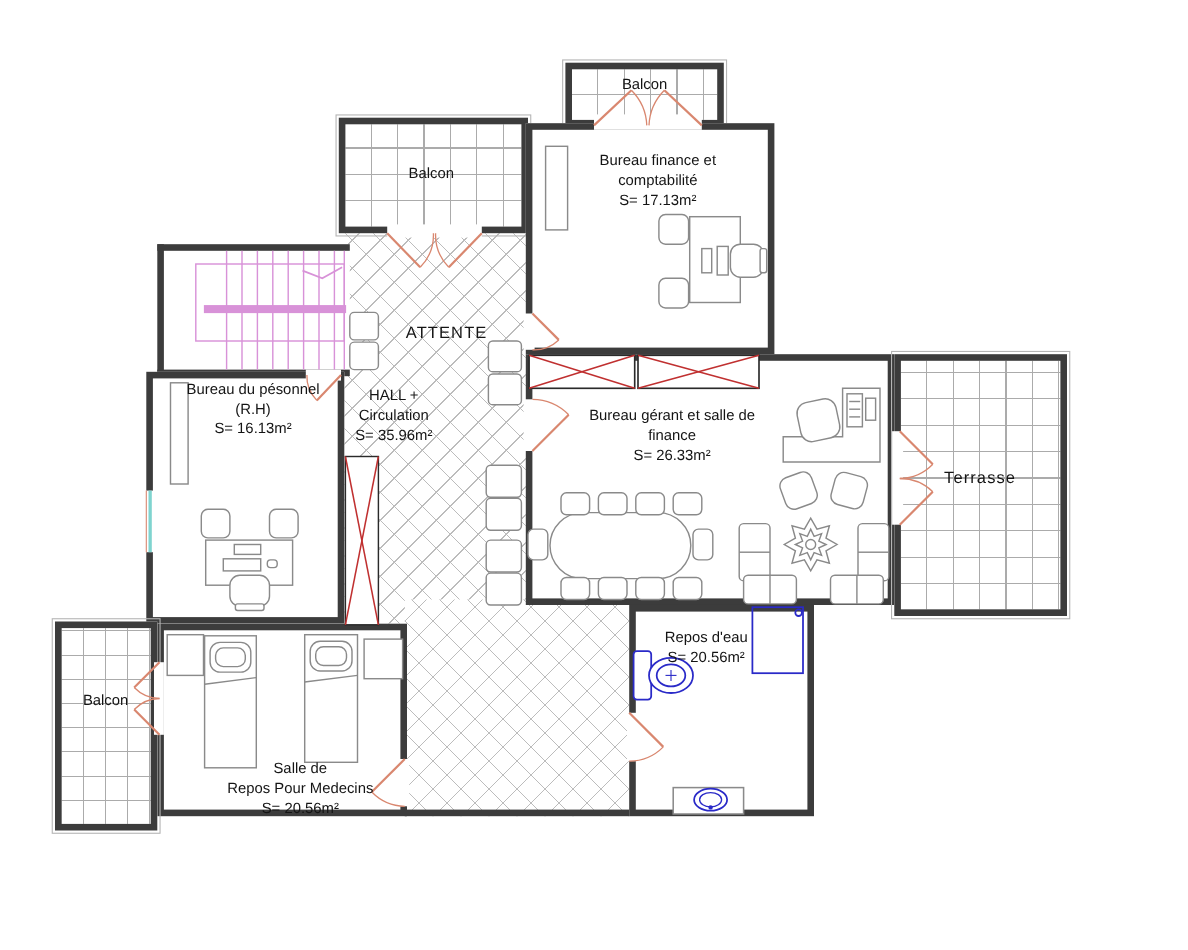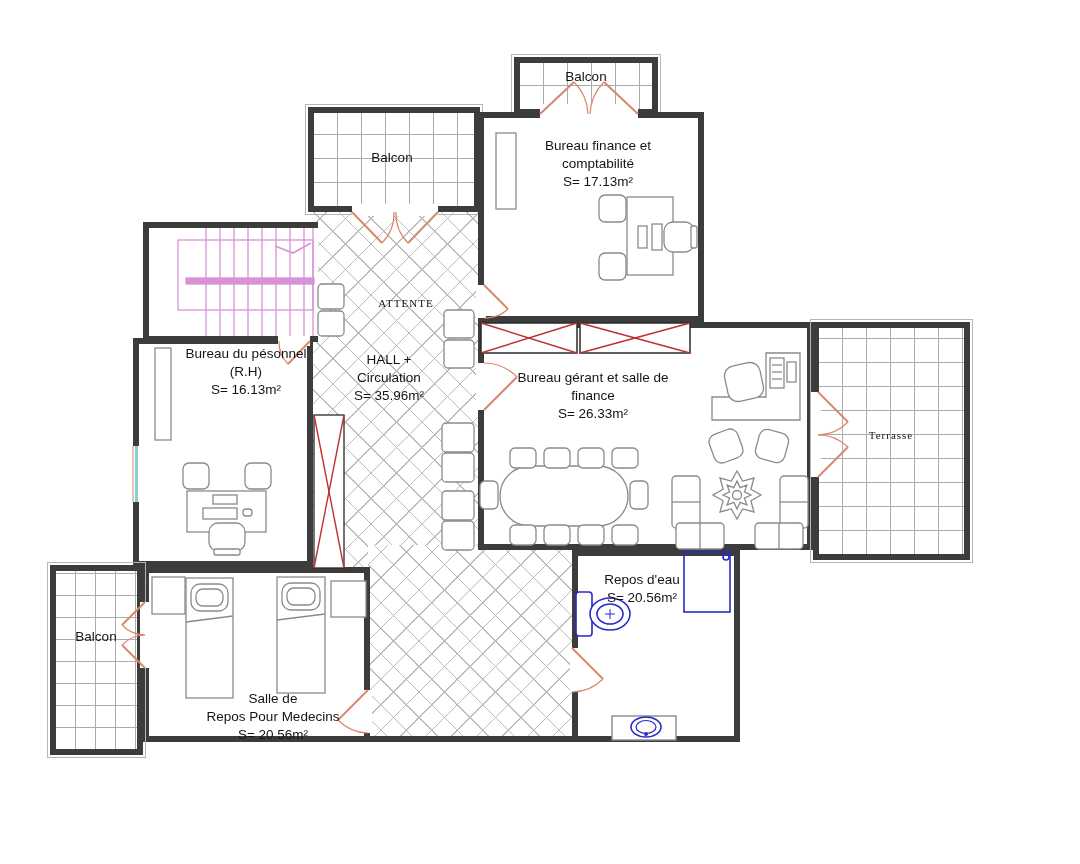--- a/index.html
+++ b/index.html
@@ -17,21 +17,21 @@
       repeating-linear-gradient(0deg, transparent 0 21px, #ababab 21px 22px),
       repeating-linear-gradient(90deg, transparent 0 19px, #ababab 19px 20px);}
   .diamond-tiles{background-color:#fff;
     background-image:
       repeating-linear-gradient(45deg, transparent 0 17px, #bcbcbc 17px 18px),
       repeating-linear-gradient(-45deg, transparent 0 17px, #bcbcbc 17px 18px);}
   .outer-edge{outline:1px solid #b5b5b5;outline-offset:2px;}
   svg#linework{position:absolute;left:0;top:0;pointer-events:none;}
   .lbl{position:absolute;transform:translateX(-50%);text-align:center;
        font-size:13.5px;line-height:18px;color:#141414;white-space:nowrap;}
-  .lbl.big{font-size:11px;letter-spacing:1px;font-family:Liberation Serif, serif;}
+  .lbl.big{font-size:15px;letter-spacing:1px;}
 </style>
 </head>
 <body>
 
 <div id="canvas">
 
   <div class="room fill-only diamond-tiles" style="left:313px;top:212px;width:167px;height:355px;"></div>
   <div class="room fill-only diamond-tiles" style="left:368px;top:545px;width:204px;height:197px;"></div>
 
   <div class="room grid-tiles outer-edge" style="left:514px;top:57px;width:144px;height:58px;"></div>
@@ -254,31 +254,31 @@
     <div>Bureau finance et</div>
     <div>comptabilité</div>
     <div>S= 17.13m²</div>
   </div>
   <div class="lbl" style="left:392px;top:149px;">
     <span>Balcon</span>
   </div>
   <div class="lbl big" style="left:406px;top:294px;">
     <span>ATTENTE</span>
   </div>
-  <div class="lbl" style="left:246px;top:345px;">
+  <div class="lbl" style="left:230px;top:345px;">
     <div>Bureau du pésonnel</div>
     <div>(R.H)</div>
     <div>S= 16.13m²</div>
   </div>
-  <div class="lbl" style="left:389px;top:351px;">
+  <div class="lbl" style="left:358px;top:351px;">
     <div>HALL +</div>
     <div>Circulation</div>
     <div>S= 35.96m²</div>
   </div>
-  <div class="lbl" style="left:593px;top:369px;">
+  <div class="lbl" style="left:611px;top:369px;">
     <div>Bureau gérant et salle de</div>
     <div>finance</div>
     <div>S= 26.33m²</div>
   </div>
   <div class="lbl big" style="left:891px;top:426px;">
     <span>Terrasse</span>
   </div>
   <div class="lbl" style="left:642px;top:571px;">
     <div>Repos d'eau</div>
     <div>S= 20.56m²</div>

